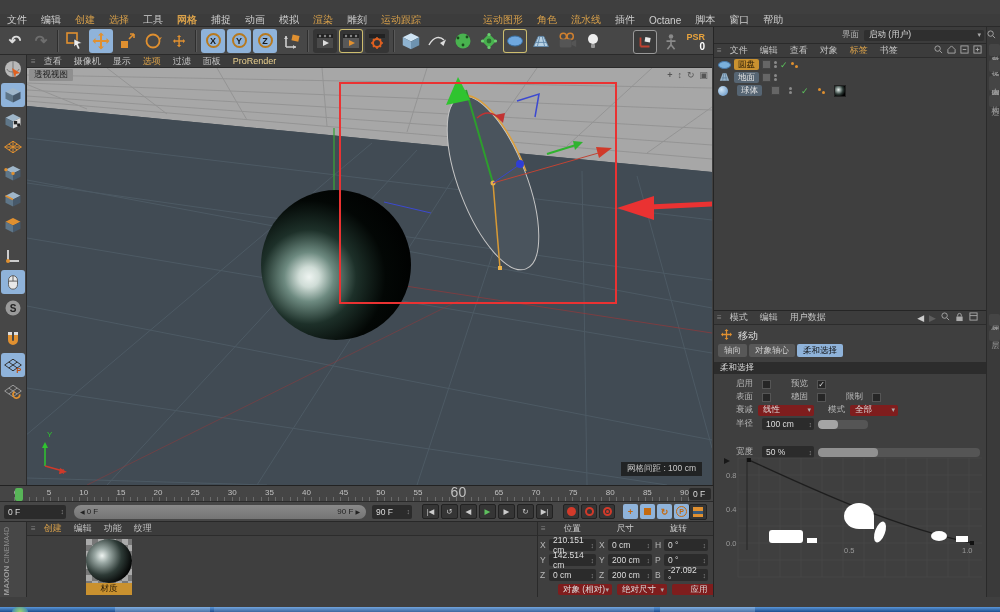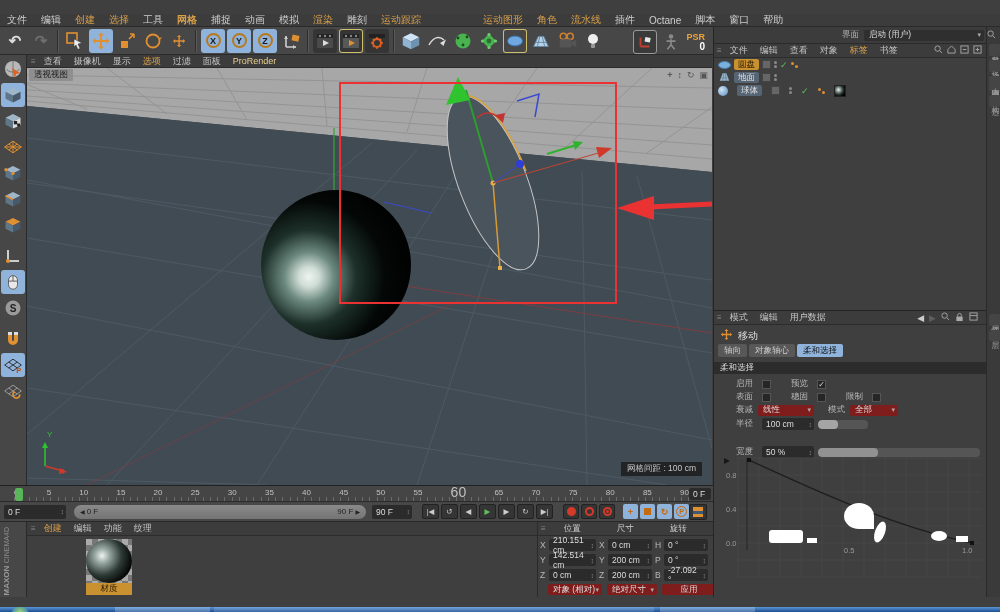--- a/index.html
+++ b/index.html
@@ -604,21 +604,21 @@
           <span>200 cm</span>
           <span class="sp">↕</span>
         </span>
       <span class="lbl" style="width:9px;margin-left:3px">B</span>
       <span class="vb" style="width:44px">
           <span>-27.092 °</span>
           <span class="sp">↕</span>
         </span>
     </div>
 
-    <div class="abs f" style="left:10px;top:62px">
+    <div class="abs f" style="left:20px;top:62px">
       <span class="dd" style="width:54px">
           <span>对象 (相对)</span>
           <span style="color:#aaa;font-size:7px">▾</span>
         </span>
       <span class="dd" style="width:50px;margin-left:5px">
           <span>绝对尺寸</span>
           <span style="color:#aaa;font-size:7px">▾</span>
         </span>
       <span class="dd" style="width:52px;margin-left:5px;justify-content:center">
           <span>应用</span>

